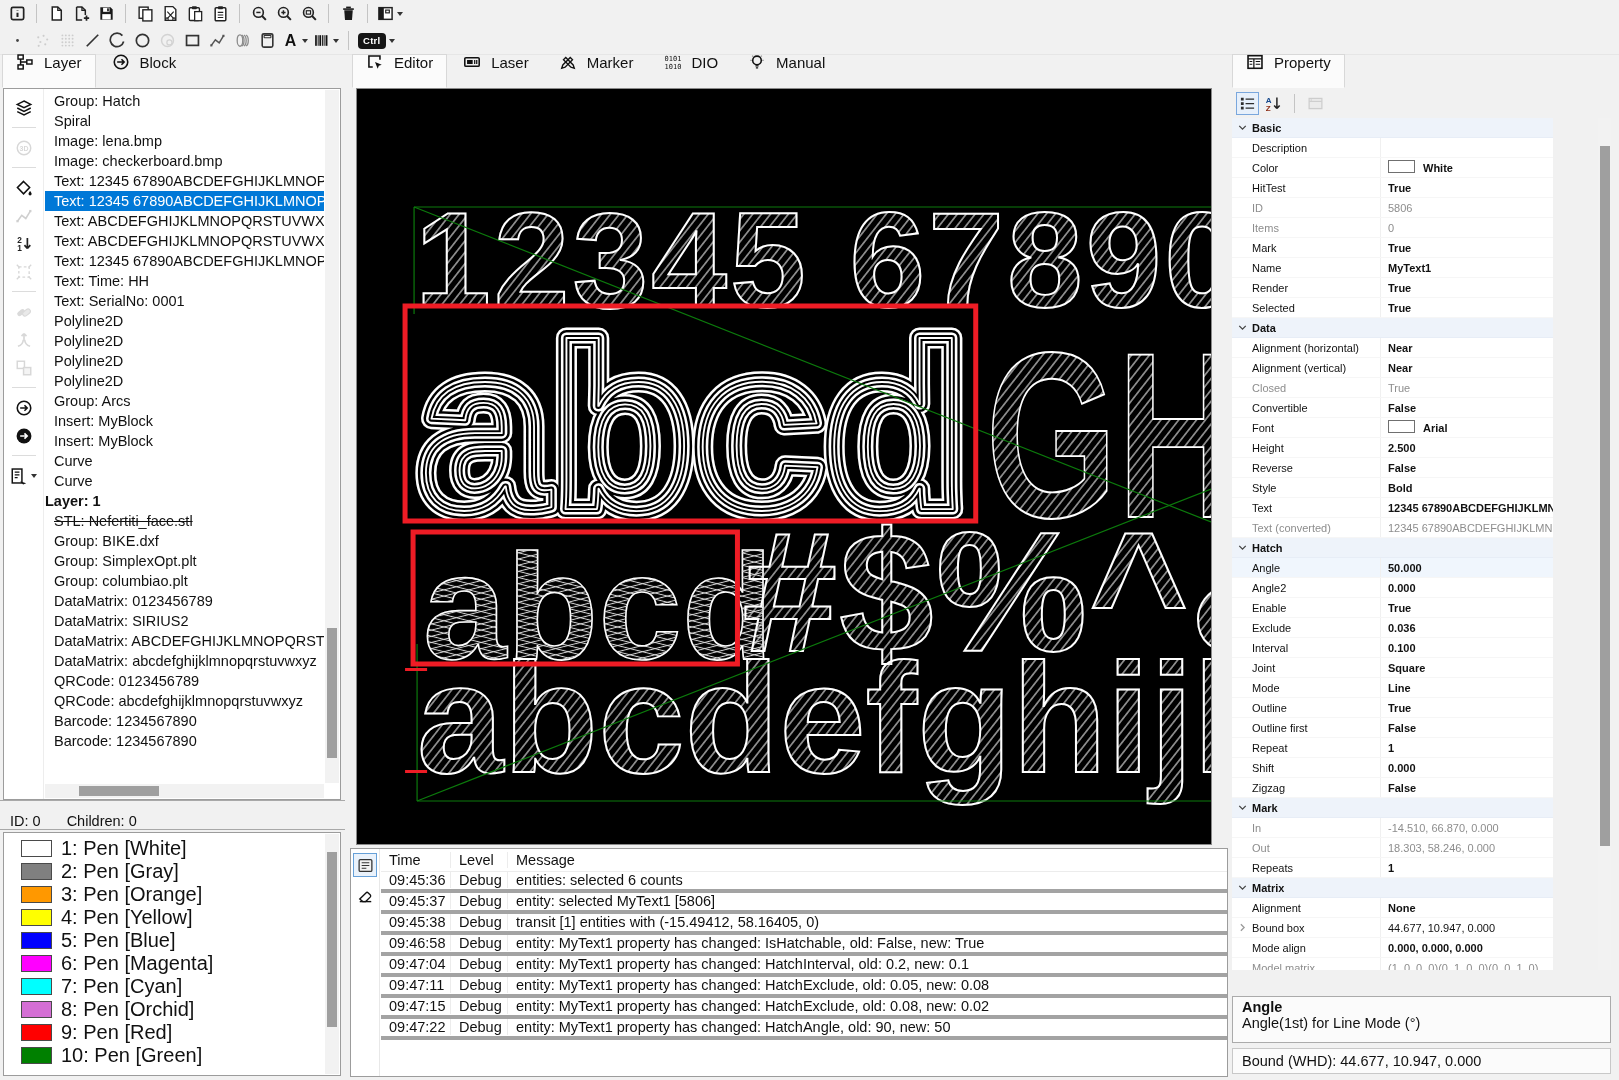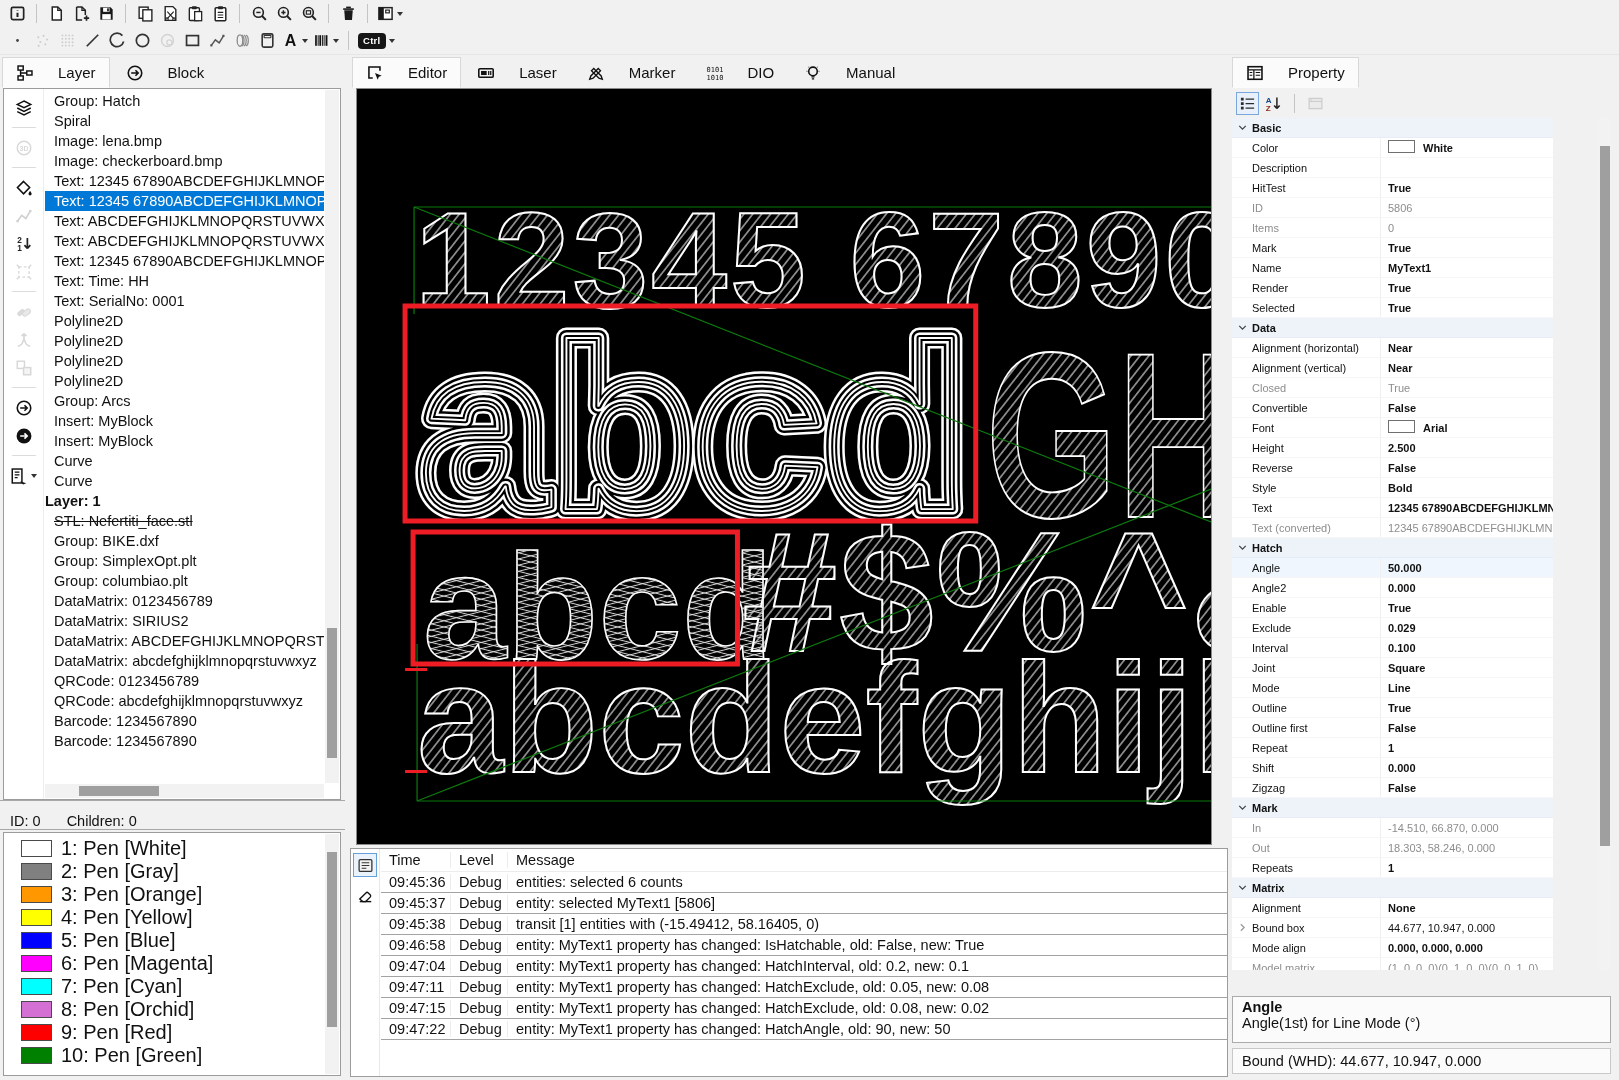--- a/index.html
+++ b/index.html
@@ -11,21 +11,21 @@
 #toolbar2{top:27px;height:28px;border-bottom:1px solid #e6e6e6}
 .tbtn{height:24px;min-width:24px;display:flex;align-items:center;justify-content:center;padding:0 2px;border-radius:3px}
 .tbtn.disabled{opacity:.4}
 .ic{width:17px;height:17px;display:block}
 .tsep{width:1px;height:19px;background:#c4c4c4;margin:0 6px}
 .vsep{width:24px;height:1px;background:#dcdcdc;margin:4px 0}
 .caret{width:0;height:0;border-left:3.5px solid transparent;border-right:3.5px solid transparent;border-top:4.5px solid #333;margin-left:3px}
 .badge{background:#161616;color:#fff;border-radius:4px;font-size:9.5px;font-weight:bold;padding:2.5px 5px;letter-spacing:.3px}
 
 .tabs{position:absolute;display:flex;align-items:flex-end;height:33px;gap:2px}
-.tab{display:flex;align-items:center;gap:24px;height:31px;padding:0 13px;border:1px solid transparent;font-size:15px;white-space:nowrap}
+.tab{display:flex;align-items:flex-end;gap:10px;height:31px;padding:16px 13px;border:1px solid transparent;font-size:15px;white-space:nowrap}
 .tab.active{background:#fbfbfb;border-color:#d8d8d8;border-bottom-color:#fbfbfb}
 .tab .ic{width:18px;height:18px}
 #left-tabs{left:2px;top:55px}
 #center-tabs{left:352px;top:55px}
 #right-tabs{left:1232px;top:55px}
 
 #entity-panel{position:absolute;left:3px;top:88px;width:338px;height:712px;background:#fff;border:1px solid #9c9c9c}
 #entity-strip{position:absolute;left:0;top:0;bottom:0;width:40px;border-right:1px solid #ededed;display:flex;flex-direction:column;align-items:center;padding-top:6px;gap:3px}
 .sbtn{width:28px;height:25px;display:flex;align-items:center;justify-content:center}
 .sbtn.disabled{opacity:.55}
@@ -54,21 +54,21 @@
 #canvas-wrap{position:absolute;left:356px;top:88px;width:856px;height:757px;background:#000;border:1px solid #8a8a8a}
 #canvas-wrap svg{display:block;width:100%;height:100%}
 
 #log-panel{position:absolute;left:350px;top:848px;width:878px;height:229px;background:#fff;border:1px solid #9c9c9c}
 #log-strip{position:absolute;left:0;top:0;bottom:0;width:29px;border-right:1px solid #e8e8e8;display:flex;flex-direction:column;align-items:center;padding-top:4px;gap:7px}
 .lbtn{width:24px;height:24px;display:flex;align-items:center;justify-content:center;border:1px solid transparent}
 .lbtn.selected{border-color:#66a0d8;background:#eaf2fb}
 .lbtn .ic{width:17px;height:17px}
 #log-table{position:absolute;left:30px;top:0;right:0;bottom:0;overflow:hidden;font-size:14.5px}
 .lheader{display:flex;height:23px;align-items:center;border-bottom:1px solid #ececec}
-.lrow{display:flex;height:21px;align-items:center;border-bottom:1px solid #a3a3a3}
+.lrow{display:flex;height:21px;align-items:flex-start;border-bottom:4px solid #a3a3a3}
 .lcell-time{width:70px;padding-left:8px;border-right:1px solid #ececec;flex:none;white-space:nowrap}
 .lcell-level{width:57px;padding-left:8px;border-right:1px solid #ececec;flex:none;white-space:nowrap}
 .lcell-msg{flex:1;padding-left:8px;white-space:nowrap;overflow:hidden}
 
 #prop-toolbar{position:absolute;left:1236px;top:90px;height:26px;display:flex;align-items:center;gap:3px}
 .pbtn{width:23px;height:23px;display:flex;align-items:center;justify-content:center;border:1px solid transparent}
 .pbtn.selected{border-color:#7aa7dd;background:#e7f0fb}
 .pbtn.disabled{opacity:.5}
 .pbtn .ic{width:17px;height:17px}
 #prop-grid{position:absolute;left:1232px;top:118px;width:321px;height:852px;background:#fff;overflow:hidden;font-size:11px}
@@ -691,30 +691,30 @@
     </div>
   <div id="prop-grid">
       <div class="grow section">
         <div class="gut">
           <svg class="ic" viewBox="0 0 16 16">
             <path d="M4 6l4 4 4-4" stroke="#444" stroke-width="1.6" fill="none"></path>
           </svg>
         </div>
         <div class="lab">Basic</div>
       </div>
+      <div class="grow">
+        <div class="gut"></div>
+        <div class="lab">Description</div>
+        <div class="val"><span></span></div>
+      </div>
       <div class="grow b">
         <div class="gut"></div>
         <div class="lab">Color</div>
         <div class="val"><span class="vswatch" style="background: rgb(255, 255, 255);"></span><span>White</span></div>
       </div>
-      <div class="grow">
-        <div class="gut"></div>
-        <div class="lab">Description</div>
-        <div class="val"><span></span></div>
-      </div>
       <div class="grow b">
         <div class="gut"></div>
         <div class="lab">HitTest</div>
         <div class="val"><span>True</span></div>
       </div>
       <div class="grow ro">
         <div class="gut"></div>
         <div class="lab">ID</div>
         <div class="val"><span>5806</span></div>
       </div>
@@ -820,21 +820,21 @@
         <div class="val"><span>0.000</span></div>
       </div>
       <div class="grow b">
         <div class="gut"></div>
         <div class="lab">Enable</div>
         <div class="val"><span>True</span></div>
       </div>
       <div class="grow b">
         <div class="gut"></div>
         <div class="lab">Exclude</div>
-        <div class="val"><span>0.029</span></div>
+        <div class="val"><span>0.036</span></div>
       </div>
       <div class="grow b">
         <div class="gut"></div>
         <div class="lab">Interval</div>
         <div class="val"><span>0.100</span></div>
       </div>
       <div class="grow b">
         <div class="gut"></div>
         <div class="lab">Joint</div>
         <div class="val"><span>Square</span></div>

